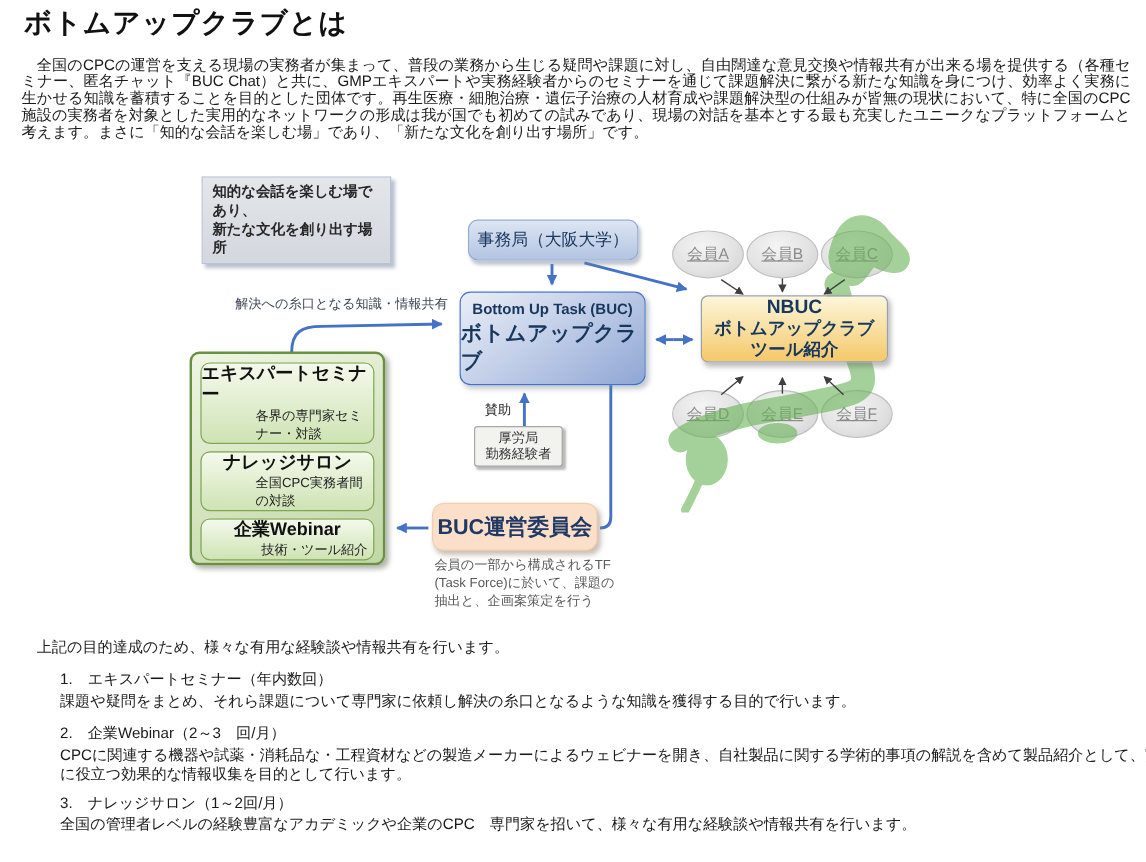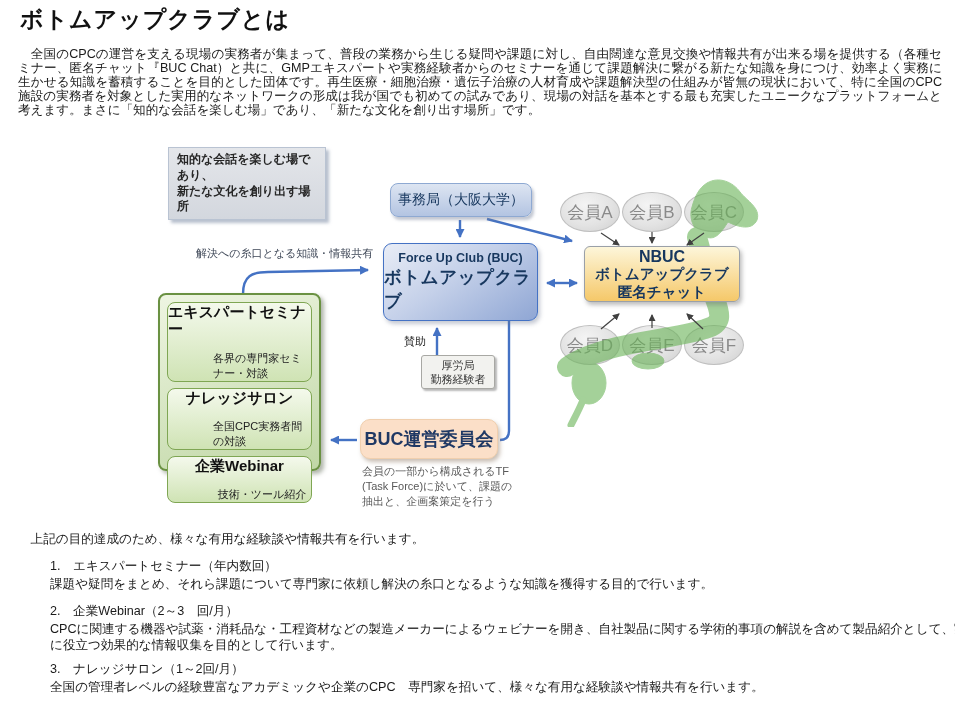--- a/index.html
+++ b/index.html
@@ -43,43 +43,43 @@
     line-height:1.2; z-index:4; }
   .nbuc-l1 { font-size:16px; font-weight:bold; color:#17375E; }
   .nbuc-l2,.nbuc-l3 { font-size:14.5px; font-weight:bold; color:#17375E; }
 
   .green-container { left:158px; top:293px; width:163px; height:178px;
     background:linear-gradient(160deg,#eef5e2,#c0d7a5);
     border:2px solid #6a9142; border-radius:8px;
     box-shadow:3px 3px 4px rgba(100,110,90,.5);
     display:flex; flex-direction:column; gap:6px; padding:7px; z-index:4; }
   .gbox { flex:1; background:linear-gradient(#f4f9ec,#cfe3b4); border:1.5px solid #7fa653;
-    border-radius:8px; display:flex; flex-direction:column; align-items:center; justify-content:center;gap:12px; }
+    border-radius:8px; display:flex; flex-direction:column; align-items:center; justify-content:center; }
   .gbox-title { font-size:15px; font-weight:bold; color:#111; line-height:1.15; }
   .gbox-sub { font-size:11px; color:#222; margin-top:1px;padding-left:45px; }
 
   .mhlw-box { left:395px; top:355px; width:74px; height:34px;
     background:#f2f2ef; border:1px solid #a8a8a4; border-radius:3px;
     box-shadow:2px 2px 2px rgba(0,0,0,.28);
     display:flex; flex-direction:column; align-items:center; justify-content:center;
-    font-size:11px; color:#333; line-height:1.3; z-index:4;margin-left:26px; }
+    font-size:11px; color:#333; line-height:1.3; z-index:4; }
 
   .steering-box { left:360px; top:419px; width:138px; height:40px;
     background:#fbdfc8; border:1px solid #f0cfae; border-radius:10px;
     box-shadow:2px 3px 4px rgba(150,130,110,.5);
     display:flex; align-items:center; justify-content:center;
     font-size:18px; font-weight:bold; color:#1F3864; z-index:4; }
 
   .steering-caption { left:362px; top:464px; width:160px; font-size:11px; color:#595959; line-height:1.38; z-index:4; }
 
   .member { position:absolute; width:60px; height:40px; border-radius:50%;
     background:radial-gradient(ellipse at 42% 32%, #f4f4f4 0%, #e3e3e3 55%, #cfcfcf 100%);
     border:1px solid #bfbfbf;
     display:flex; align-items:center; justify-content:center;
-    font-size:17px; color:#8a8a8a; z-index:1; }
+    font-size:13px; color:#8a8a8a; z-index:1;text-decoration:underline; }
 
   .outro { position:absolute; left:18px; top:531px; font-size:12.6px; color:#1a1a1a; }
   .sem-item { position:absolute; left:18px; width:930px; font-size:12.6px; line-height:1.22; color:#1a1a1a;margin-left:32px; }
   .sem-head { margin-bottom:3px; }
 </style>
 </head>
 <body>
 
 <div class="page">
 
@@ -149,28 +149,28 @@
     <div>新たな文化を創り出す場所</div>
   </div>
 
   <div class="abs label-knowledge">解決への糸口となる知識・情報共有</div>
 
   <div class="abs secretariat">
     <span>事務局（大阪大学）</span>
   </div>
 
   <div class="abs buc-box">
-    <div class="buc-en">Force Up Club (BUC)</div>
+    <div class="buc-en">Bottom Up Task (BUC)</div>
     <div class="buc-jp">ボトムアップクラブ</div>
   </div>
 
   <div class="abs nbuc-box">
     <div class="nbuc-l1">NBUC</div>
     <div class="nbuc-l2">ボトムアップクラブ</div>
-    <div class="nbuc-l3">匿名チャット</div>
+    <div class="nbuc-l3">ツール紹介</div>
   </div>
 
   <div class="abs green-container">
     <div class="gbox">
       <div class="gbox-title">エキスパートセミナー</div>
       <div class="gbox-sub">各界の専門家セミナー・対談</div>
     </div>
     <div class="gbox">
       <div class="gbox-title">ナレッジサロン</div>
       <div class="gbox-sub">全国CPC実務者間の対談</div>

